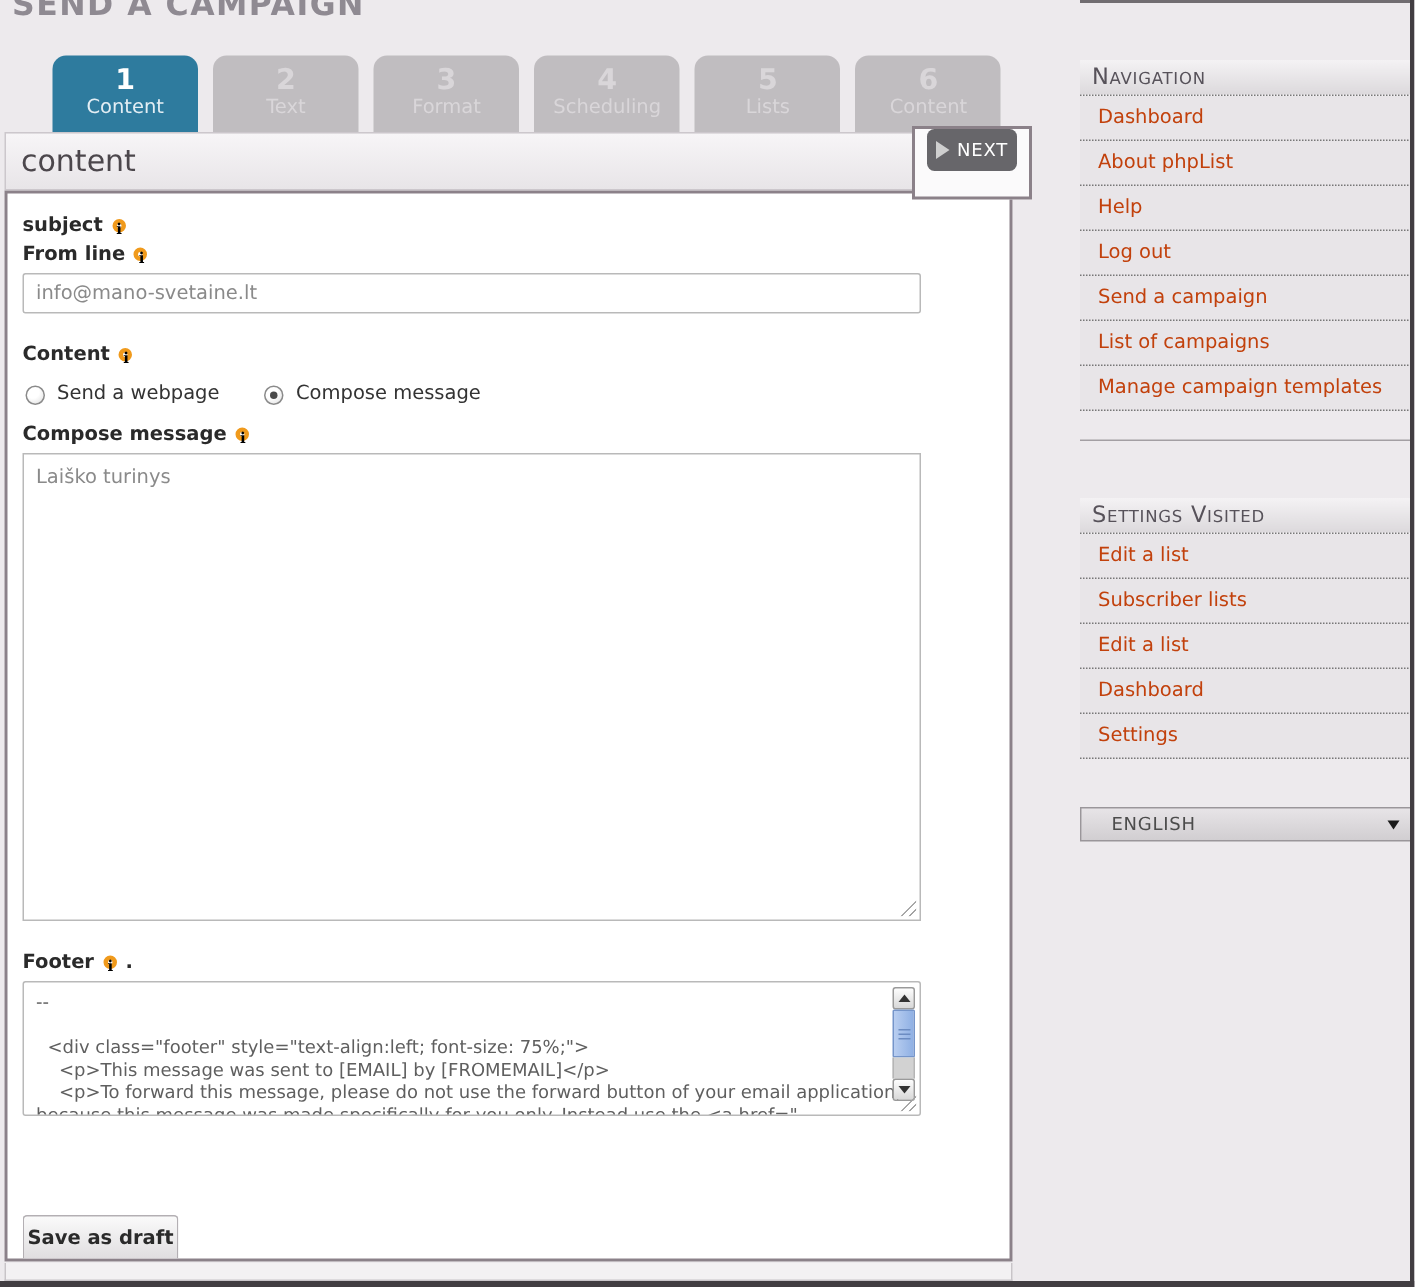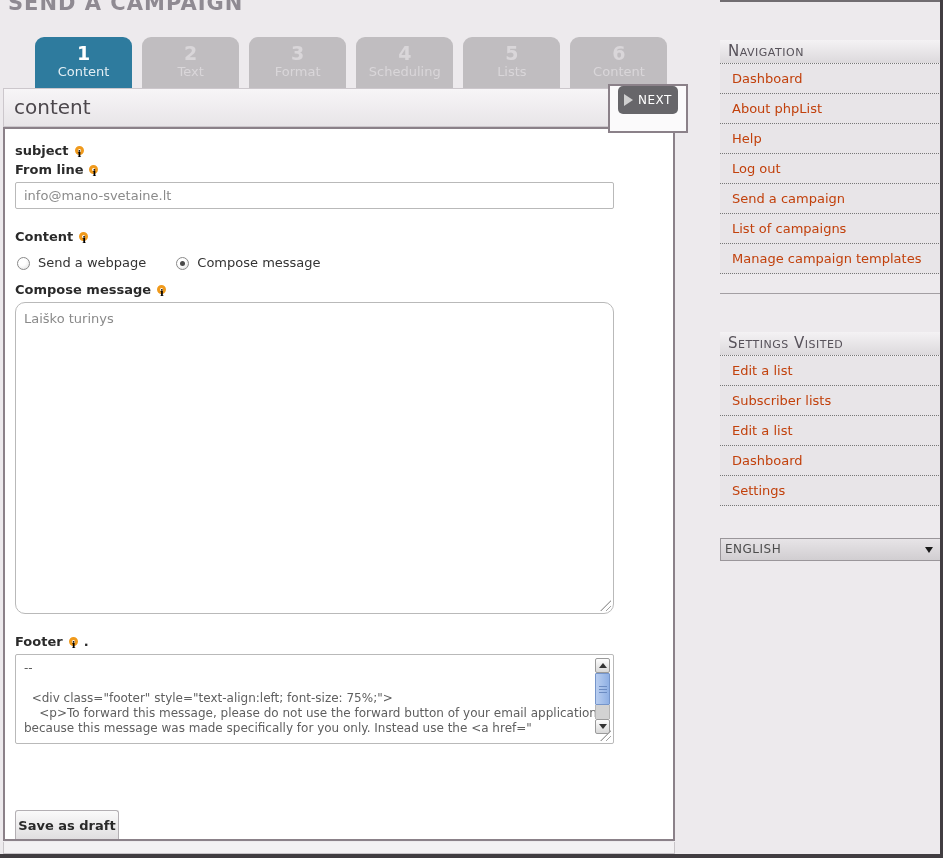--- a/index.html
+++ b/index.html
@@ -70,21 +70,21 @@
     font-family:"DejaVu Sans","Liberation Sans",sans-serif;
     margin:3px 0 18px 0; display:block;
   }
   .radio-row { display:flex; align-items:flex-end; gap:8px; height:18px; margin:6px 0 10px 2px; font-size:13px; color:#333; }
   .radio { width:13px; height:13px; border:1px solid #8a8a8a; border-radius:50%;
     background:radial-gradient(circle at 35% 30%, #ffffff 40%, #dcdcdc); position:relative; }
   .radio.checked::after { content:""; position:absolute; left:3px; top:3px; width:5px; height:5px; border-radius:50%; background:#4a4a4a; }
   .radio-gap { width:14px; }
 
   .compose-area {
-    position:relative; width:599px; height:312px; border:1px solid #b9b9b9; border-radius:10px;
+    position:relative; width:599px; height:312px; border:1px solid #b9b9b9; border-radius:0;
     padding:8px; font-size:13px; color:#8a8a8a; margin:3px 0 18px 0; background:#fff;
   }
   .footer-area {
     position:relative; width:599px; height:90px; border:1px solid #b9b9b9; border-radius:2px;
     padding:6px 26px 0 8px; margin:3px 0 0 0; background:#fff;
     font-size:12px; color:#5f5f5f; line-height:15px; overflow:hidden;
   }
   .footer-line { white-space:pre; height:15px; }
 
   .resize-grip {
@@ -125,21 +125,21 @@
     margin-top:38px;
   }
   .side-item {
     height:30px; line-height:30px; padding-left:12px;
     background:#e8e5e8; border-bottom:1px dotted #777;
     font-size:13px; color:#c2410c; cursor:pointer;
   }
   .lang-select {
     position:relative; margin-top:32px; height:23px; line-height:21px;
     background:linear-gradient(#e7e4e7,#d1ced1); border:1px solid #9a969a;
-    font-size:12px; letter-spacing:0.5px; color:#4c4c4c; padding-left:4px; cursor:pointer;
+    font-size:12px; letter-spacing:0.5px; color:#4c4c4c; padding-left:20px; cursor:pointer;
   }
   .lang-arrow { position:absolute; right:7px; top:8px; width:0; height:0;
     border-left:4px solid transparent; border-right:4px solid transparent; border-top:6px solid #1a1a1a; }
 </style>
 </head>
 <body>
 
 <h1 class="page-heading">SEND A CAMPAIGN</h1>
 
 <div class="tabs">
@@ -214,20 +214,21 @@
 
   <div class="field-label">
     <span>Footer</span>
     <span class="info-icon">i</span>
     <span>.</span>
   </div>
   <div class="footer-area">
     <div class="footer-line">--</div>
     <div class="footer-line"></div>
     <div class="footer-line">  &lt;div class="footer" style="text-align:left; font-size: 75%;"&gt;</div>
+    <div class="footer-line">    &lt;p&gt;This message was sent to [EMAIL] by [FROMEMAIL]&lt;/p&gt;</div>
     <div class="footer-line">    &lt;p&gt;To forward this message, please do not use the forward button of your email application,</div>
     <div class="footer-line">because this message was made specifically for you only. Instead use the &lt;a href="</div>
     <div class="fscroll">
       <div class="fs-btn">
           <span class="arr-up"></span>
         </div>
       <div class="fs-thumb">
           <i></i>
           <i></i>
           <i></i>

